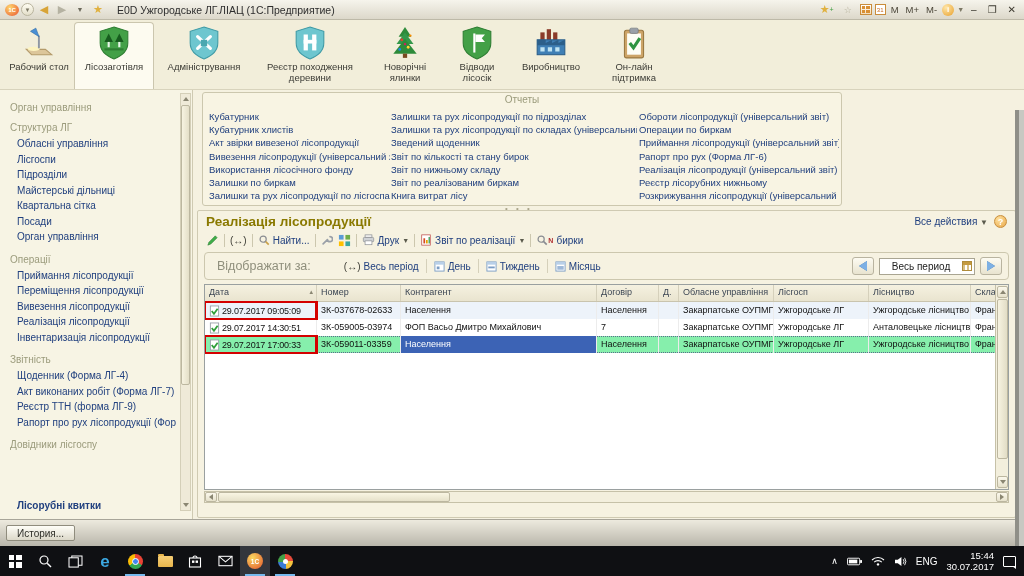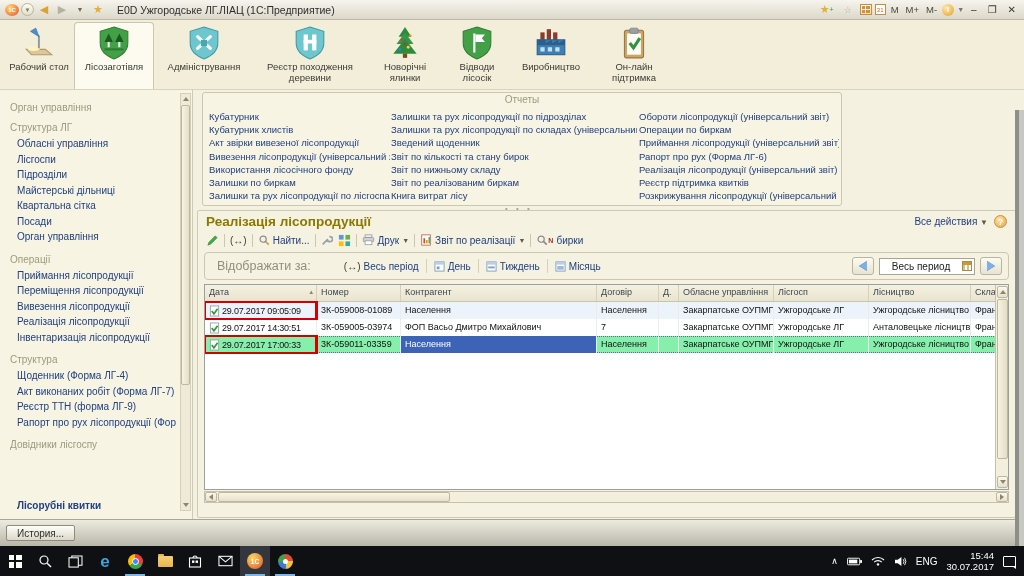--- a/index.html
+++ b/index.html
@@ -270,21 +270,21 @@
           </div>
           <div class="sb-group">
             <div class="sb-header">Операції</div>
             <div class="sb-item">Приймання лісопродукції</div>
             <div class="sb-item">Переміщення лісопродукції</div>
             <div class="sb-item">Вивезення лісопродукції</div>
             <div class="sb-item">Реалізація лісопродукції</div>
             <div class="sb-item">Інвентаризація лісопродукції</div>
           </div>
           <div class="sb-group">
-            <div class="sb-header">Структура</div>
+            <div class="sb-header">Звітність</div>
             <div class="sb-item">Щоденник (Форма ЛГ-4)</div>
             <div class="sb-item">Акт виконаних робіт (Форма ЛГ-7)</div>
             <div class="sb-item">Реєстр ТТН (форма ЛГ-9)</div>
             <div class="sb-item">Рапорт про рух лісопродукції (Форм...</div>
           </div>
           <div class="sb-group bold">
             <div class="sb-header">Довідники лісгоспу</div>
             <div class="sb-item">Лісорубні квитки</div>
             <div class="sb-item">Всі контрагенти</div>
             <div class="sb-item">Власні бригади</div>
@@ -323,21 +323,21 @@
             <div class="rep-link">Звіт по нижньому складу</div>
             <div class="rep-link">Звіт по реалізованим биркам</div>
             <div class="rep-link">Книга витрат лісу</div>
           </div>
         <div class="rep-col c2" id="repcol2">
             <div class="rep-link">Обороти лісопродукції (універсальний звіт)</div>
             <div class="rep-link">Операции по биркам</div>
             <div class="rep-link">Приймання лісопродукції (універсальний звіт)</div>
             <div class="rep-link">Рапорт про рух (Форма ЛГ-6)</div>
             <div class="rep-link">Реалізація лісопродукції (універсальний звіт)</div>
-            <div class="rep-link">Реєстр підтримка квитків</div>
+            <div class="rep-link">Реєстр лісорубних нижньому</div>
             <div class="rep-link">Розкрижування лісопродукції (універсальний звіт)</div>
           </div>
       </div>
       <div class="split-dots">•&nbsp;•&nbsp;•</div>
 
       <div class="panel">
         <div class="panel-head">
           <span class="panel-title">Реалізація лісопродукції</span>
           <span class="head-right">
             <span class="all-actions"><span>Все действия</span> <span class="dd">▼</span></span>
@@ -465,21 +465,21 @@
               <div class="th" style="width: 95px;">Лісгосп</div>
               <div class="th" style="width: 102px;">Лісництво</div>
               <div class="th" style="width: 28px;">Склад</div>
             </div>
           <div id="tbody">
               <div class="trow odd">
                 <div class="td date-cell annot" style="width: 112px;"><svg width="11" height="12" viewBox="0 0 12 13">
                     <rect x="1.5" y="1" width="9" height="11" fill="#fff" stroke="#9aa2aa"></rect>
                     <path d="M3 6.5 l2.4 3 4-5.5" stroke="#2f9e3a" stroke-width="1.9" fill="none"></path>
                   </svg> 29.07.2017 09:05:09</div>
-                <div class="td" style="width: 84px;">3К-059008-01089</div>
+                <div class="td" style="width: 84px;">3К-037678-02633</div>
                 <div class="td" style="width: 196px;">Населення</div>
                 <div class="td" style="width: 62px;">Населення</div>
                 <div class="td" style="width: 20px;"></div>
                 <div class="td" style="width: 95px;">Закарпатське ОУПМГ</div>
                 <div class="td" style="width: 95px;">Ужгородське ЛГ</div>
                 <div class="td" style="width: 102px;">Ужгородське лісництво</div>
                 <div class="td" style="width: 28px;">Фран</div>
               </div>
               <div class="trow">
                 <div class="td date-cell" style="width: 112px;"><svg width="11" height="12" viewBox="0 0 12 13">

